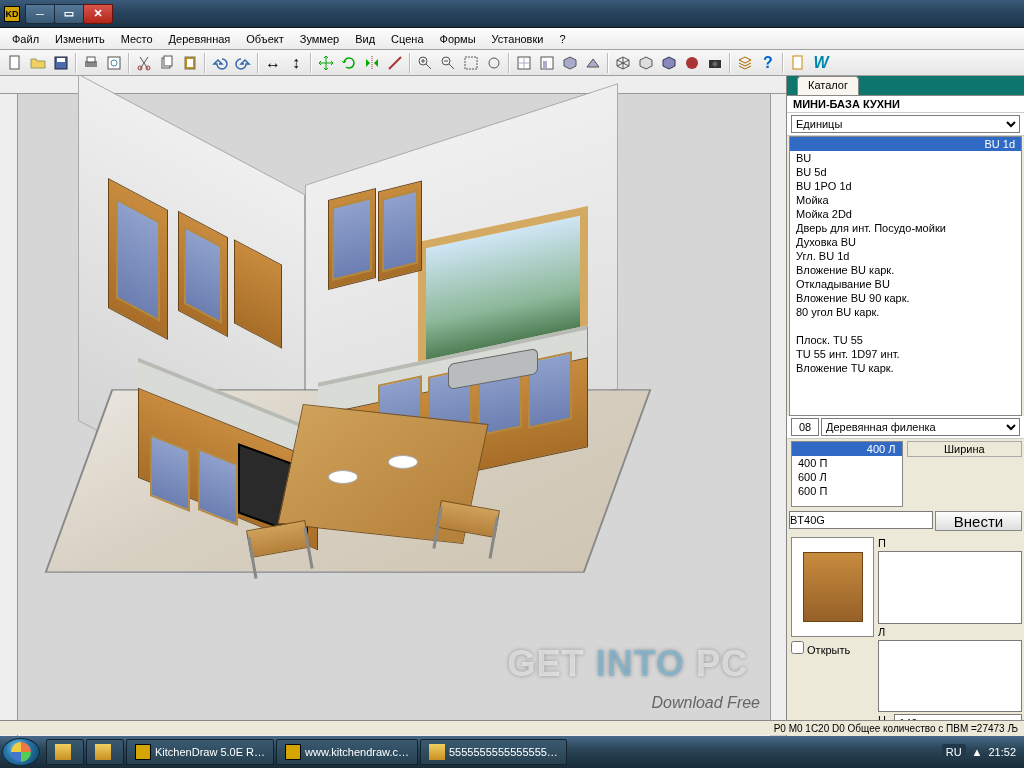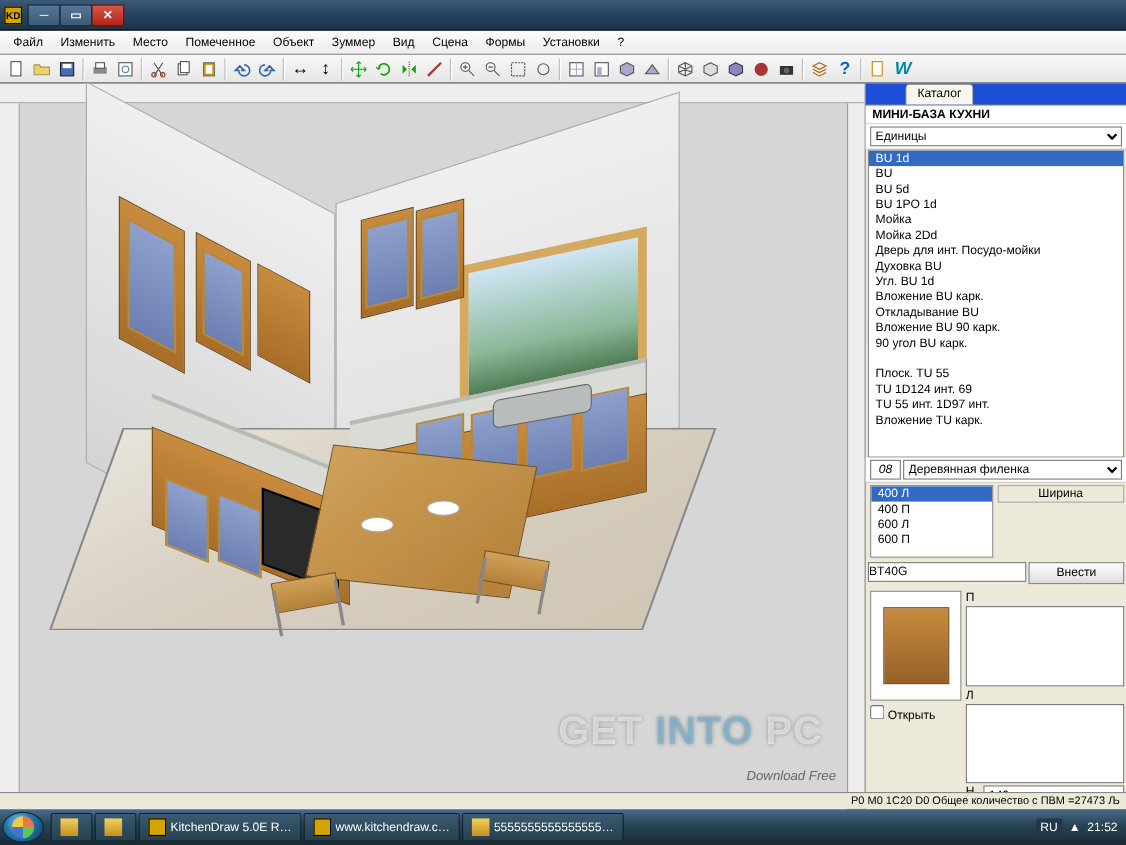--- a/index.html
+++ b/index.html
@@ -49,40 +49,40 @@
 .window { position:absolute; right:30px; top:100px; width:170px; height:140px; background:linear-gradient(to bottom,#cfe6f5,#8db89a 60%,#3a6a3d); border:8px solid #d4aa62; transform:skewY(-12deg); }
 .counter { position:absolute; background:#d9dbd6; border-top:4px solid #b8bab4; border-right:1px solid #888; }
 .table { position:absolute; left:210px; bottom:100px; width:190px; height:120px; background:linear-gradient(135deg,#cfa15a,#b4803a); transform:skewX(-12deg) skewY(6deg); border:1px solid #7a5420; }
 .chair { position:absolute; width:60px; height:70px; }
 .chair .seat { width:100%; height:40%; background:linear-gradient(#cfa15a,#b4803a); border:1px solid #7a5420; position:absolute; top:30%; }
 .chair .legs { width:100%; height:60%; border-left:3px solid #888; border-right:3px solid #888; position:absolute; bottom:0; }
 .plate { position:absolute; width:30px; height:14px; background:#fff; border-radius:50%; border:1px solid #aaa; }
 
 .watermark { position:absolute; right:22px; bottom:35px; font-size:36px; font-weight:bold; color:rgba(255,255,255,.55); letter-spacing:1px; font-family:Arial; text-shadow:0 0 4px rgba(0,0,0,.3); }
 .watermark .into { color:rgba(120,180,210,.65); }
-.dl-text { position:absolute; right:10px; bottom:8px; font-size:12px; color:#666; font-style:italic; }
+.dl-text { position:absolute; right:10px; bottom:8px; font-size:16px; color:#666; font-style:italic; }
 
 
 .sidepanel { width:238px; background:#ece9d8; border-left:1px solid #888; display:flex; flex-direction:column; font-size:11px; }
-.sp-tabs { height:20px; display:flex; border-bottom:1px solid #888; background:#1d4ed8; padding-left:36px; }
+.sp-tabs { height:20px; display:flex; border-bottom:1px solid #888; background:#0f766e; padding-left:10px; }
 .sp-tab { padding:2px 10px; background:#f8f6ee; border:1px solid #888; border-bottom:none; border-radius:4px 4px 0 0; cursor:pointer; font-size:11px; }
 .sp-row { display:flex; align-items:center; padding:2px 4px; border-bottom:1px solid #ccc; background:#fff; }
 .sp-label { font-weight:bold; font-size:11px; padding:2px 6px; background:#fff; border-bottom:1px solid #ccc; }
 .sp-select { flex:1; height:18px; font-size:11px; border:1px solid #7a7a7a; background:#fff; }
 .sp-list { flex:1; background:#fff; overflow-y:auto; border:1px solid #888; margin:0 2px; }
 .sp-list .item { padding:1px 6px; font-size:11px; cursor:pointer; white-space:nowrap; }
-.sp-list .item.selected { background:#316ac5; color:#fff; }
+.sp-list .item.selected { background:#316ac5; color:#fff;text-align:right; }
 .sp-block { display:flex; padding:2px; gap:2px; }
 .sp-block .col { flex:1; }
 .sp-dims { display:grid; grid-template-columns:24px 1fr; gap:1px; padding:2px; font-size:11px; }
 .sp-dims input { width:100%; height:16px; font-size:11px; border:1px solid #7a7a7a; text-align:right; padding-right:2px; }
 .sp-dims .dlabel { text-align:left; padding-left:2px; }
 .sp-preview { height:100px; background:#fff; border:1px solid #888; margin:2px; display:flex; align-items:center; justify-content:center; }
 .sp-preview .thumb { width:60px; height:70px; background:linear-gradient(to bottom,#c88b3e,#966028); border:1px solid #6a4414; }
-.sp-btn { height:20px; font-size:11px; border:1px solid #888; background:linear-gradient(#fefefe,#ddd); cursor:pointer; padding:0 16px; }
+.sp-btn { height:20px; font-size:15px; border:1px solid #888; background:linear-gradient(#fefefe,#ddd); cursor:pointer; padding:0 16px; }
 .sp-sizelist { height:66px; }
 .dims-label { background:#ece9d8; border:1px solid #aaa; text-align:center; font-size:11px; padding:1px 0; }
 
 
 .taskbar { height:32px; background:linear-gradient(to bottom,#4a6a8a 0%,#2a4658 40%,#182a38 100%); display:flex; align-items:center; padding:0 2px; position:absolute; bottom:0; left:0; right:0; font-size:11px; color:#fff; }
 .taskbar .start { width:38px; height:28px; border-radius:50%; background:radial-gradient(circle at 40% 35%,#8ed0f0 0%,#2a7ab0 40%,#0a3a5a 100%); border:1px solid #0a2a3a; margin-right:6px; cursor:pointer; display:flex; align-items:center; justify-content:center; }
 .taskbar .start-orb { width:20px; height:20px; border-radius:50%; background:conic-gradient(#e74 0 90deg,#5c5 90deg 180deg,#47c 180deg 270deg,#ec4 270deg 360deg); }
 .taskbar .tb-item { height:26px; padding:0 8px; background:linear-gradient(#3a5a72,#26404e); border:1px solid #12222e; border-radius:2px; display:flex; align-items:center; margin-right:2px; cursor:pointer; max-width:160px; overflow:hidden; white-space:nowrap; }
 .taskbar .tb-item .icon { width:16px; height:16px; margin-right:4px; flex:none; }
 .taskbar .tb-item.folder .icon { background:linear-gradient(#f0d060,#c89020); }
@@ -101,21 +101,21 @@
     <div class="win-btn">─</div>
     <div class="win-btn">▭</div>
     <div class="win-btn close">✕</div>
   </div>
 </div>
 
 <div class="menubar">
   <span class="menu-item">Файл</span>
   <span class="menu-item">Изменить</span>
   <span class="menu-item">Место</span>
-  <span class="menu-item">Помеченное</span>
+  <span class="menu-item">Деревянная</span>
   <span class="menu-item">Объект</span>
   <span class="menu-item">Зуммер</span>
   <span class="menu-item">Вид</span>
   <span class="menu-item">Сцена</span>
   <span class="menu-item">Формы</span>
   <span class="menu-item">Установки</span>
   <span class="menu-item">?</span>
 </div>
 
 <div class="toolbar">
@@ -369,30 +369,29 @@
         <div class="item">BU 5d</div>
         <div class="item">BU 1PO 1d</div>
         <div class="item">Мойка</div>
         <div class="item">Мойка 2Dd</div>
         <div class="item">Дверь для инт. Посудо-мойки</div>
         <div class="item">Духовка BU</div>
         <div class="item">Угл. BU 1d</div>
         <div class="item">Вложение BU карк.</div>
         <div class="item">Откладывание BU</div>
         <div class="item">Вложение BU 90 карк.</div>
-        <div class="item">90 угол BU карк.</div>
+        <div class="item">80 угол BU карк.</div>
         <div class="item">&nbsp;</div>
         <div class="item">Плоск. TU 55</div>
-        <div class="item">TU 1D124 инт. 69</div>
         <div class="item">TU 55 инт. 1D97 инт.</div>
         <div class="item">Вложение TU карк.</div>
         <div class="item">&nbsp;</div>
       </div>
     <div class="sp-row">
-      <input class="sp-select" style="width: 28px; flex: 0 0 auto; text-align: center; font-style: italic;" value="08">
+      <input class="sp-select" style="width: 28px; flex: 0 0 auto; text-align: center;" value="08">
       <select class="sp-select" style="margin-left:2px">
         <option>Деревянная филенка</option>
       </select>
     </div>
     <div class="sp-block">
       <div class="col">
         <div class="sp-list sp-sizelist" id="size-list">
             <div class="item selected">400 Л</div>
             <div class="item">400 П</div>
             <div class="item">600 Л</div>

